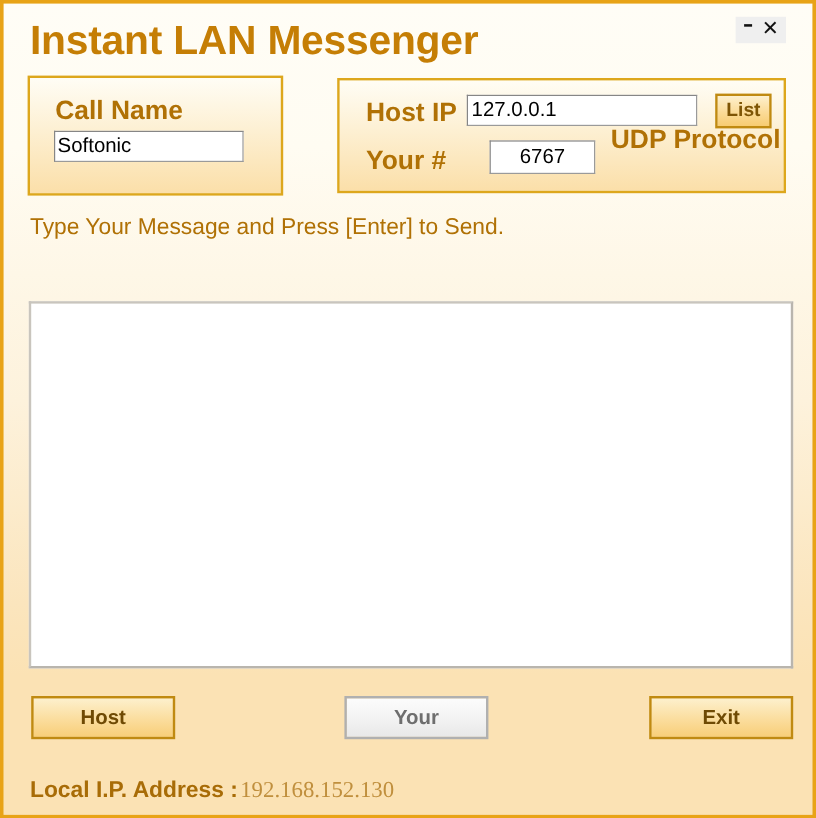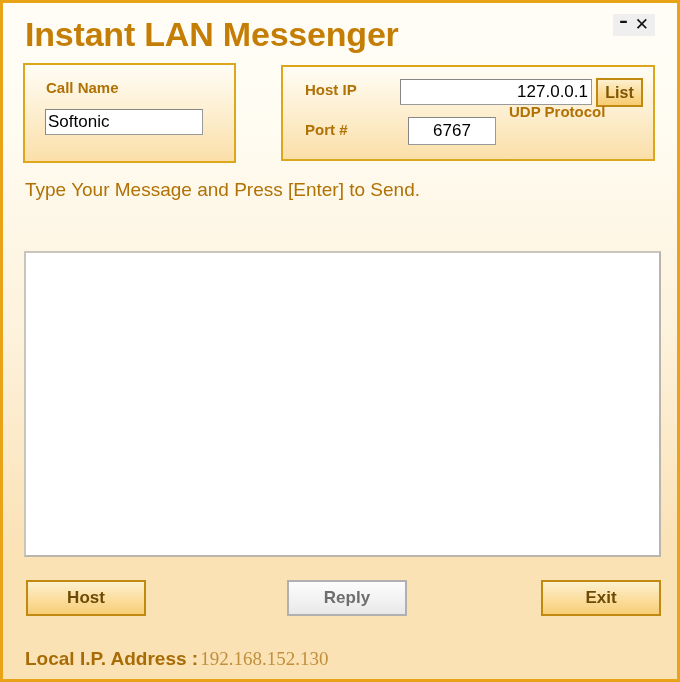--- a/index.html
+++ b/index.html
@@ -79,21 +79,21 @@
   #connection-panel {
     left: 278px;
     top: 62px;
     width: 374px;
     height: 96px;
   }
 
   .gold-label {
     color: #b07105;
     font-weight: bold;
-    font-size: 15px;
+    font-size: 22px;
     white-space: nowrap;
   }
 
   #call-name-label {
     position: absolute;
     left: 21px;
     top: 14px;
   }
   #call-name-input {
     position: absolute;
@@ -113,35 +113,34 @@
     outline: none;
   }
 
   #host-ip-label {
     position: absolute;
     left: 22px;
     top: 14px;
   }
   #host-ip-input {
     position: absolute;
-    left: 117px;
+    left: 106px;
     top: 12px;
     width: 192px;
     height: 26px;
     box-sizing: border-box;
     background: #ffffff;
     border: 1px solid #9a9a9a;
     border-top-color: #868686;
     border-left-color: #868686;
     font-family: "Liberation Sans", sans-serif;
     font-size: 17px;
     color: #000;
     padding: 0 3px;
     outline: none;
-    text-align: right;
   }
   #list-button {
     position: absolute;
     left: 313px;
     top: 11px;
     width: 47px;
     height: 29px;
     box-sizing: border-box;
     border: 2px solid #c08a11;
     background: linear-gradient(to bottom, #fdf0cd 0%, #fbdb97 55%, #f7cc72 100%);
@@ -286,30 +285,30 @@
 
   <div class="gold-panel" id="call-name-panel">
     <div class="gold-label" id="call-name-label">Call Name</div>
     <input type="text" id="call-name-input" value="Softonic" style="">
   </div>
 
   <div class="gold-panel" id="connection-panel">
     <div class="gold-label" id="host-ip-label">Host IP</div>
     <input type="text" id="host-ip-input" value="127.0.0.1" style="">
     <div id="list-button">List</div>
-    <div class="gold-label" id="port-label">Port #</div>
+    <div class="gold-label" id="port-label">Your #</div>
     <input type="text" id="port-input" value="6767" style="">
     <div class="gold-label" id="udp-protocol-label">UDP Protocol</div>
   </div>
 
   <div id="message-prompt">Type Your Message and Press [Enter] to Send.</div>
 
   <div id="chat-display"></div>
 
   <div class="action-button btn-gold" id="clear-button">Host</div>
-  <div class="action-button btn-gray" id="reply-button">Reply</div>
+  <div class="action-button btn-gray" id="reply-button">Your</div>
   <div class="action-button btn-gold" id="exit-button">Exit</div>
 
   <div id="status-bar">
     <span id="status-label">Local I.P. Address :</span><span id="status-value">192.168.152.130</span>
   </div>
 
 </div>
 
 </body></html>

